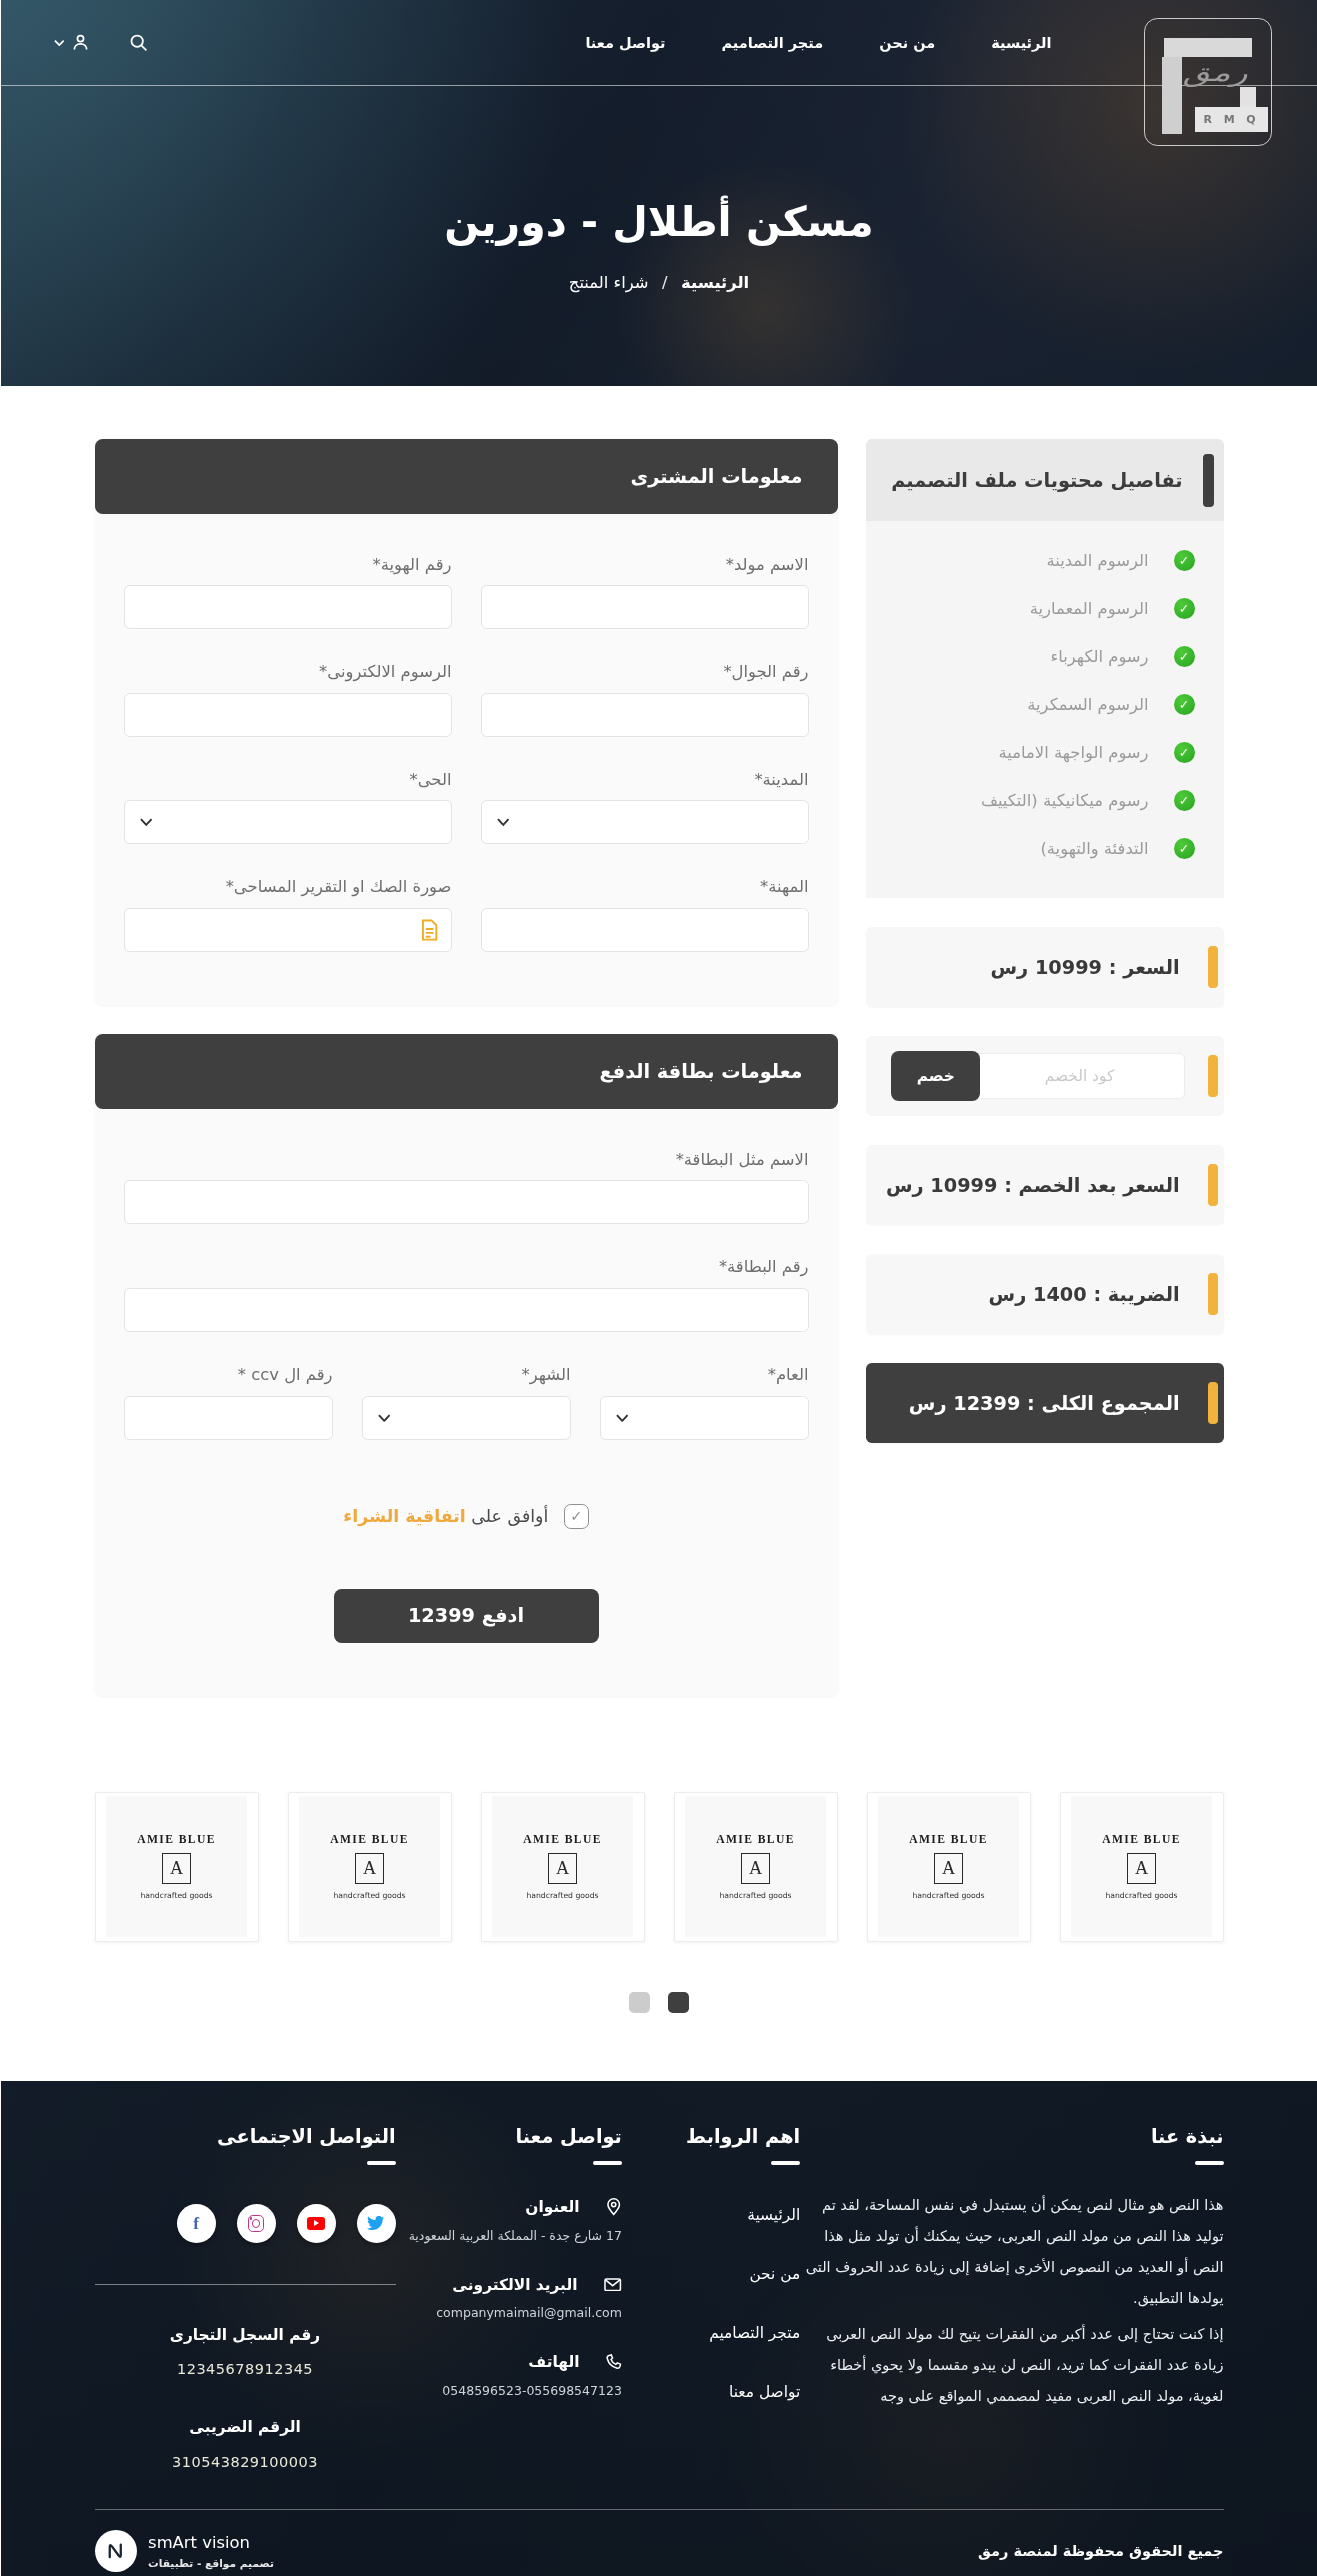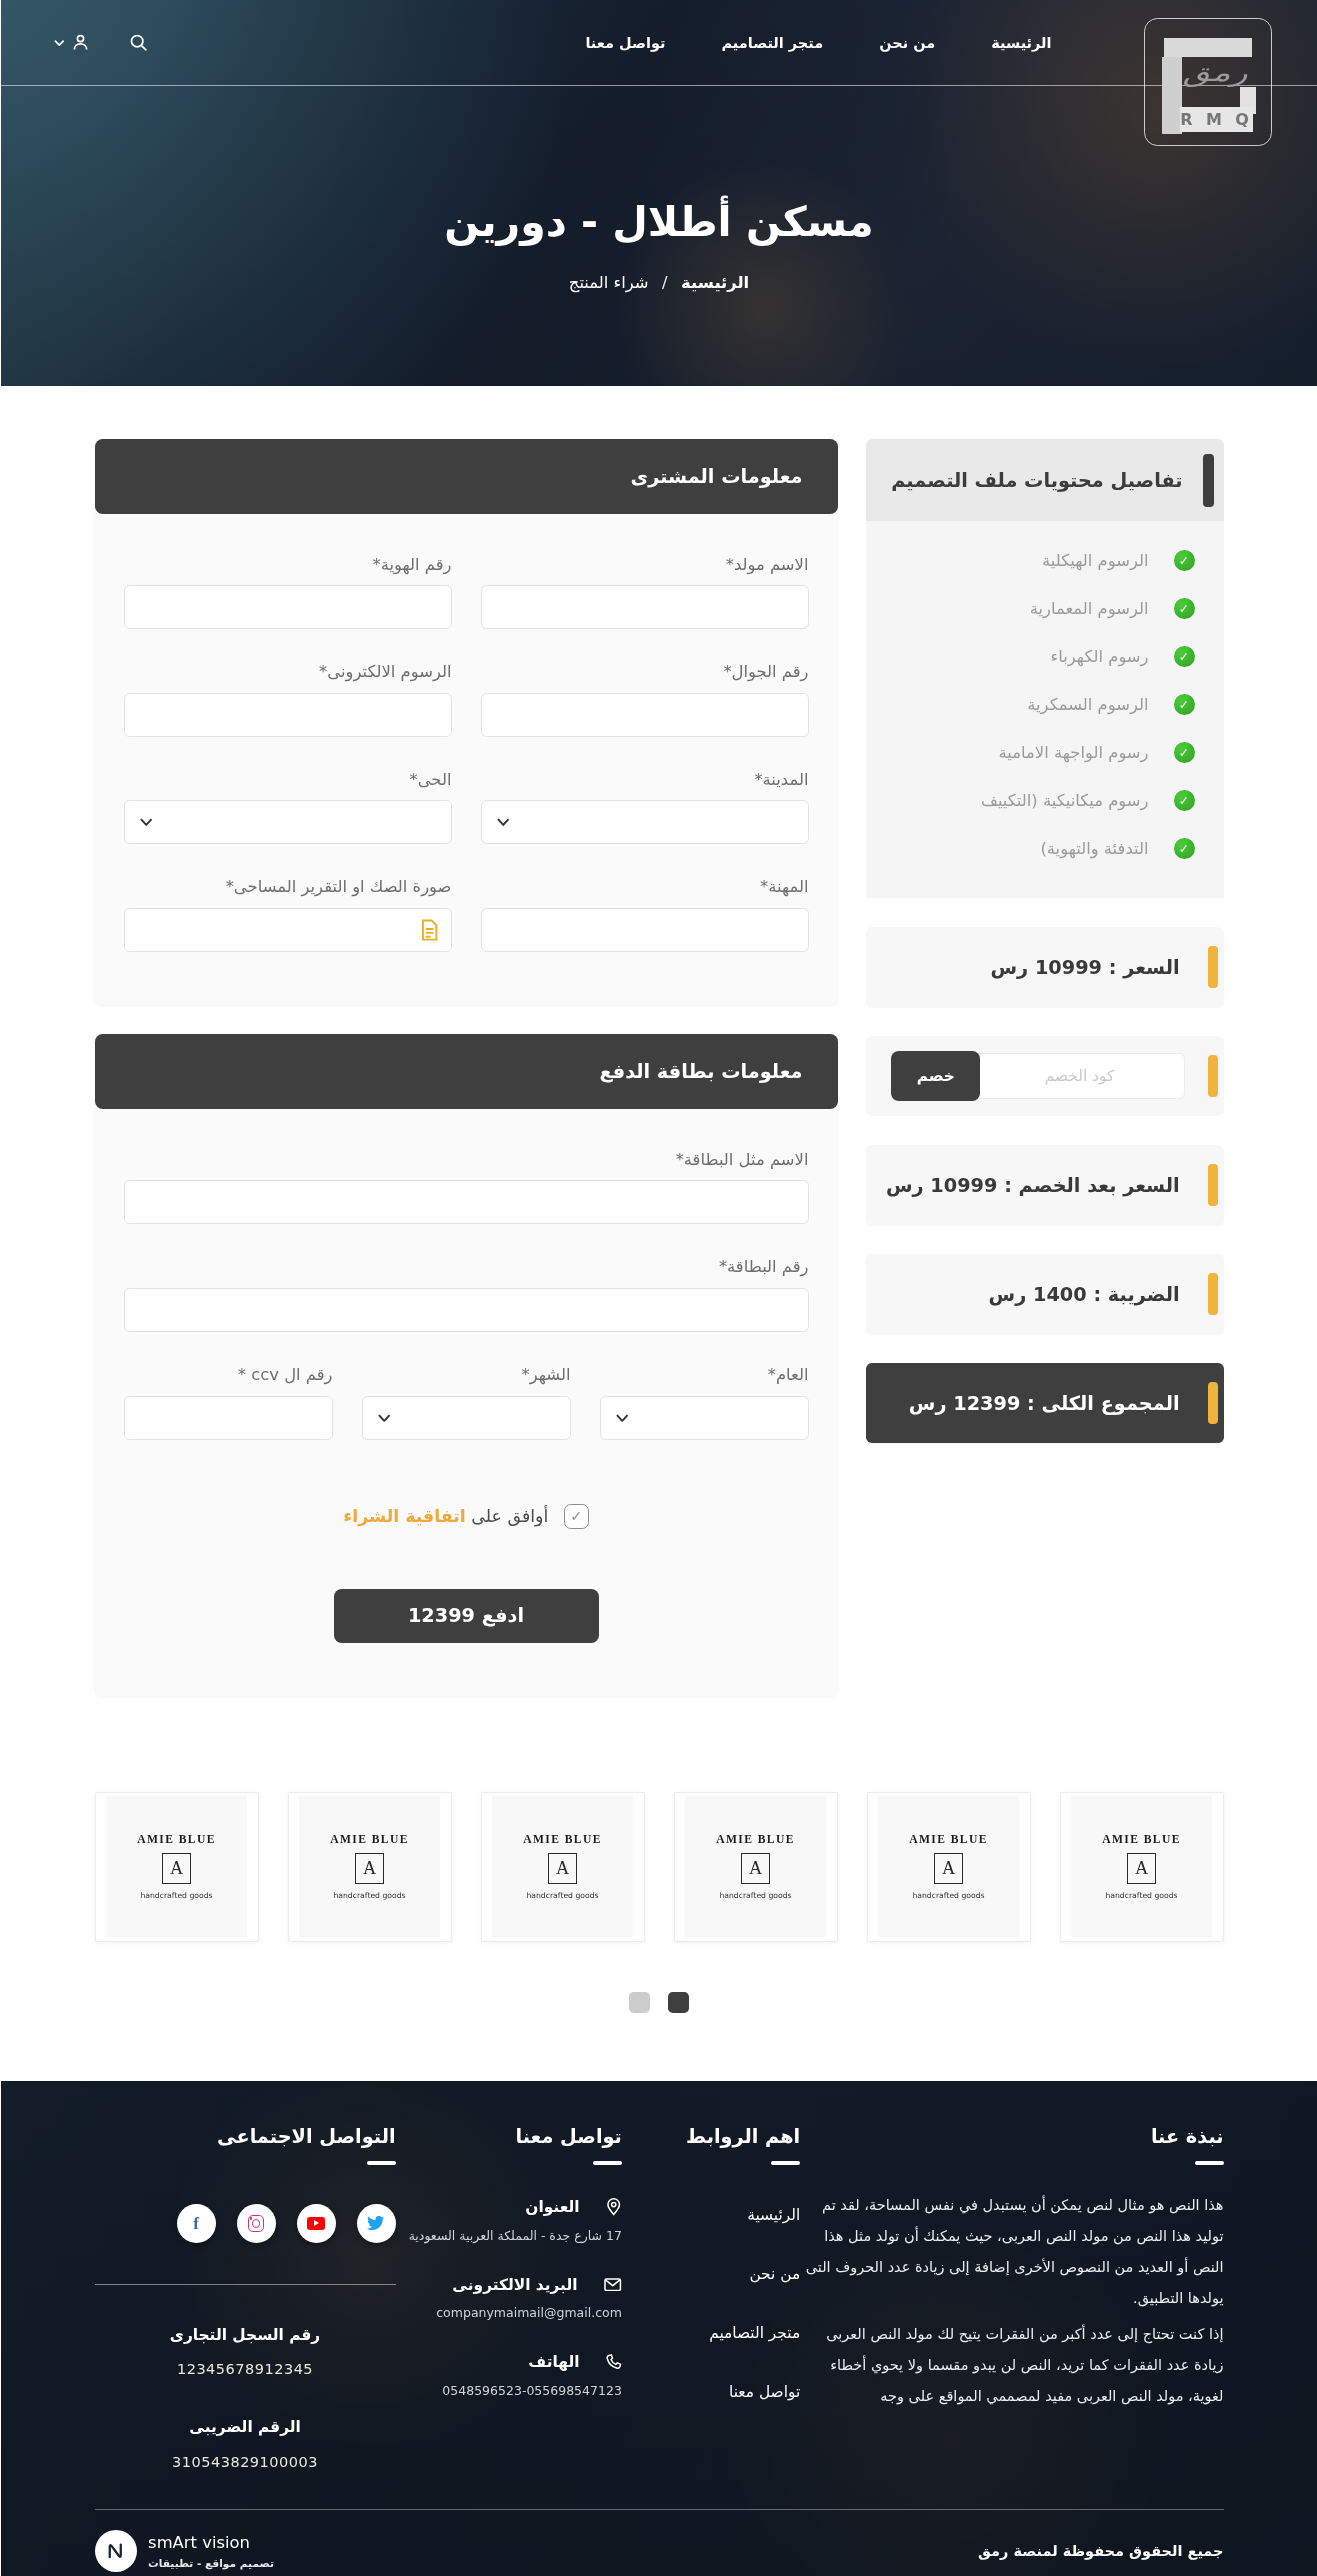--- a/index.html
+++ b/index.html
@@ -31,23 +31,23 @@
   .nav-inner { width:1245px; margin:0 auto; height:100%; display:flex; align-items:center; }
   .logo-box {
     position:absolute; top:18.3px; right:46px; width:128px; height:128px;
     border:1.4px solid rgba(255,255,255,0.75); border-radius:13.5px; z-index:6;
   }
   .logo-box .bar-top { position:absolute; top:18.3px; right:19.3px; left:19.3px; height:19.3px; background:#d9d9d9; }
   .logo-box .bar-right { position:absolute; top:38px; left:17.4px; width:19.3px; height:77px; background:#cfcfcf; }
   .logo-box .callig { position:absolute; top:39px; right:33px; color:#9b9b9b; font-size:25px; font-style:italic; transform:scaleX(1.4); }
   .logo-box .bar-small { position:absolute; top:68px; right:15.4px; width:15.4px; height:27px; background:#e2e2e2; }
   .logo-box .strip {
-    position:absolute; bottom:13.5px; right:18px; width:73px; height:25px; background:#e6e6e6;
+    position:absolute; bottom:13.5px; right:3px; width:73px; height:25px; background:#e6e6e6;
     display:flex; align-items:center; justify-content:center;
-    font-size:16px; letter-spacing:3.9px; color:#777; font-weight:bold;
+    font-size:11px; letter-spacing:3.9px; color:#777; font-weight:bold;
   }
   .nav-links { display:flex; align-items:center; gap:56px; margin-right:230px; }
   .nav-link { color:#ffffff; font-size:14.5px; font-weight:bold; cursor:pointer; white-space:nowrap; }
   .nav-icons { margin-right:auto; margin-left:17.4px; display:flex; align-items:center; gap:37px; }
   .icon-btn { color:#fff; cursor:pointer; display:flex; align-items:center; gap:5.8px; }
 
   .hero-text { position:absolute; z-index:3; left:0; right:0; top:198px; text-align:center; color:#fff; }
   .hero-title { font-size:41px; font-weight:bold; letter-spacing:0.5px; }
   .breadcrumb { margin-top:27px; font-size:16.4px; display:flex; justify-content:center; gap:13.5px; align-items:center; }
   .breadcrumb .bc-home { font-weight:bold; cursor:pointer; }
@@ -371,21 +371,21 @@
     </div>
 
     <aside class="col-side" style="order:1;">
       <div class="side-header">
         <span>تفاصيل محتويات ملف التصميم</span>
         <span class="dark-tab"></span>
       </div>
       <div class="side-list">
         <div class="side-item">
             <span class="chk">✓</span>
-            <span class="txt">الرسوم الهيكلية</span>
+            <span class="txt">الرسوم المدينة</span>
           </div>
         <div class="side-item">
             <span class="chk">✓</span>
             <span class="txt">الرسوم المعمارية</span>
           </div>
         <div class="side-item">
             <span class="chk">✓</span>
             <span class="txt">رسوم الكهرباء</span>
           </div>
         <div class="side-item">

